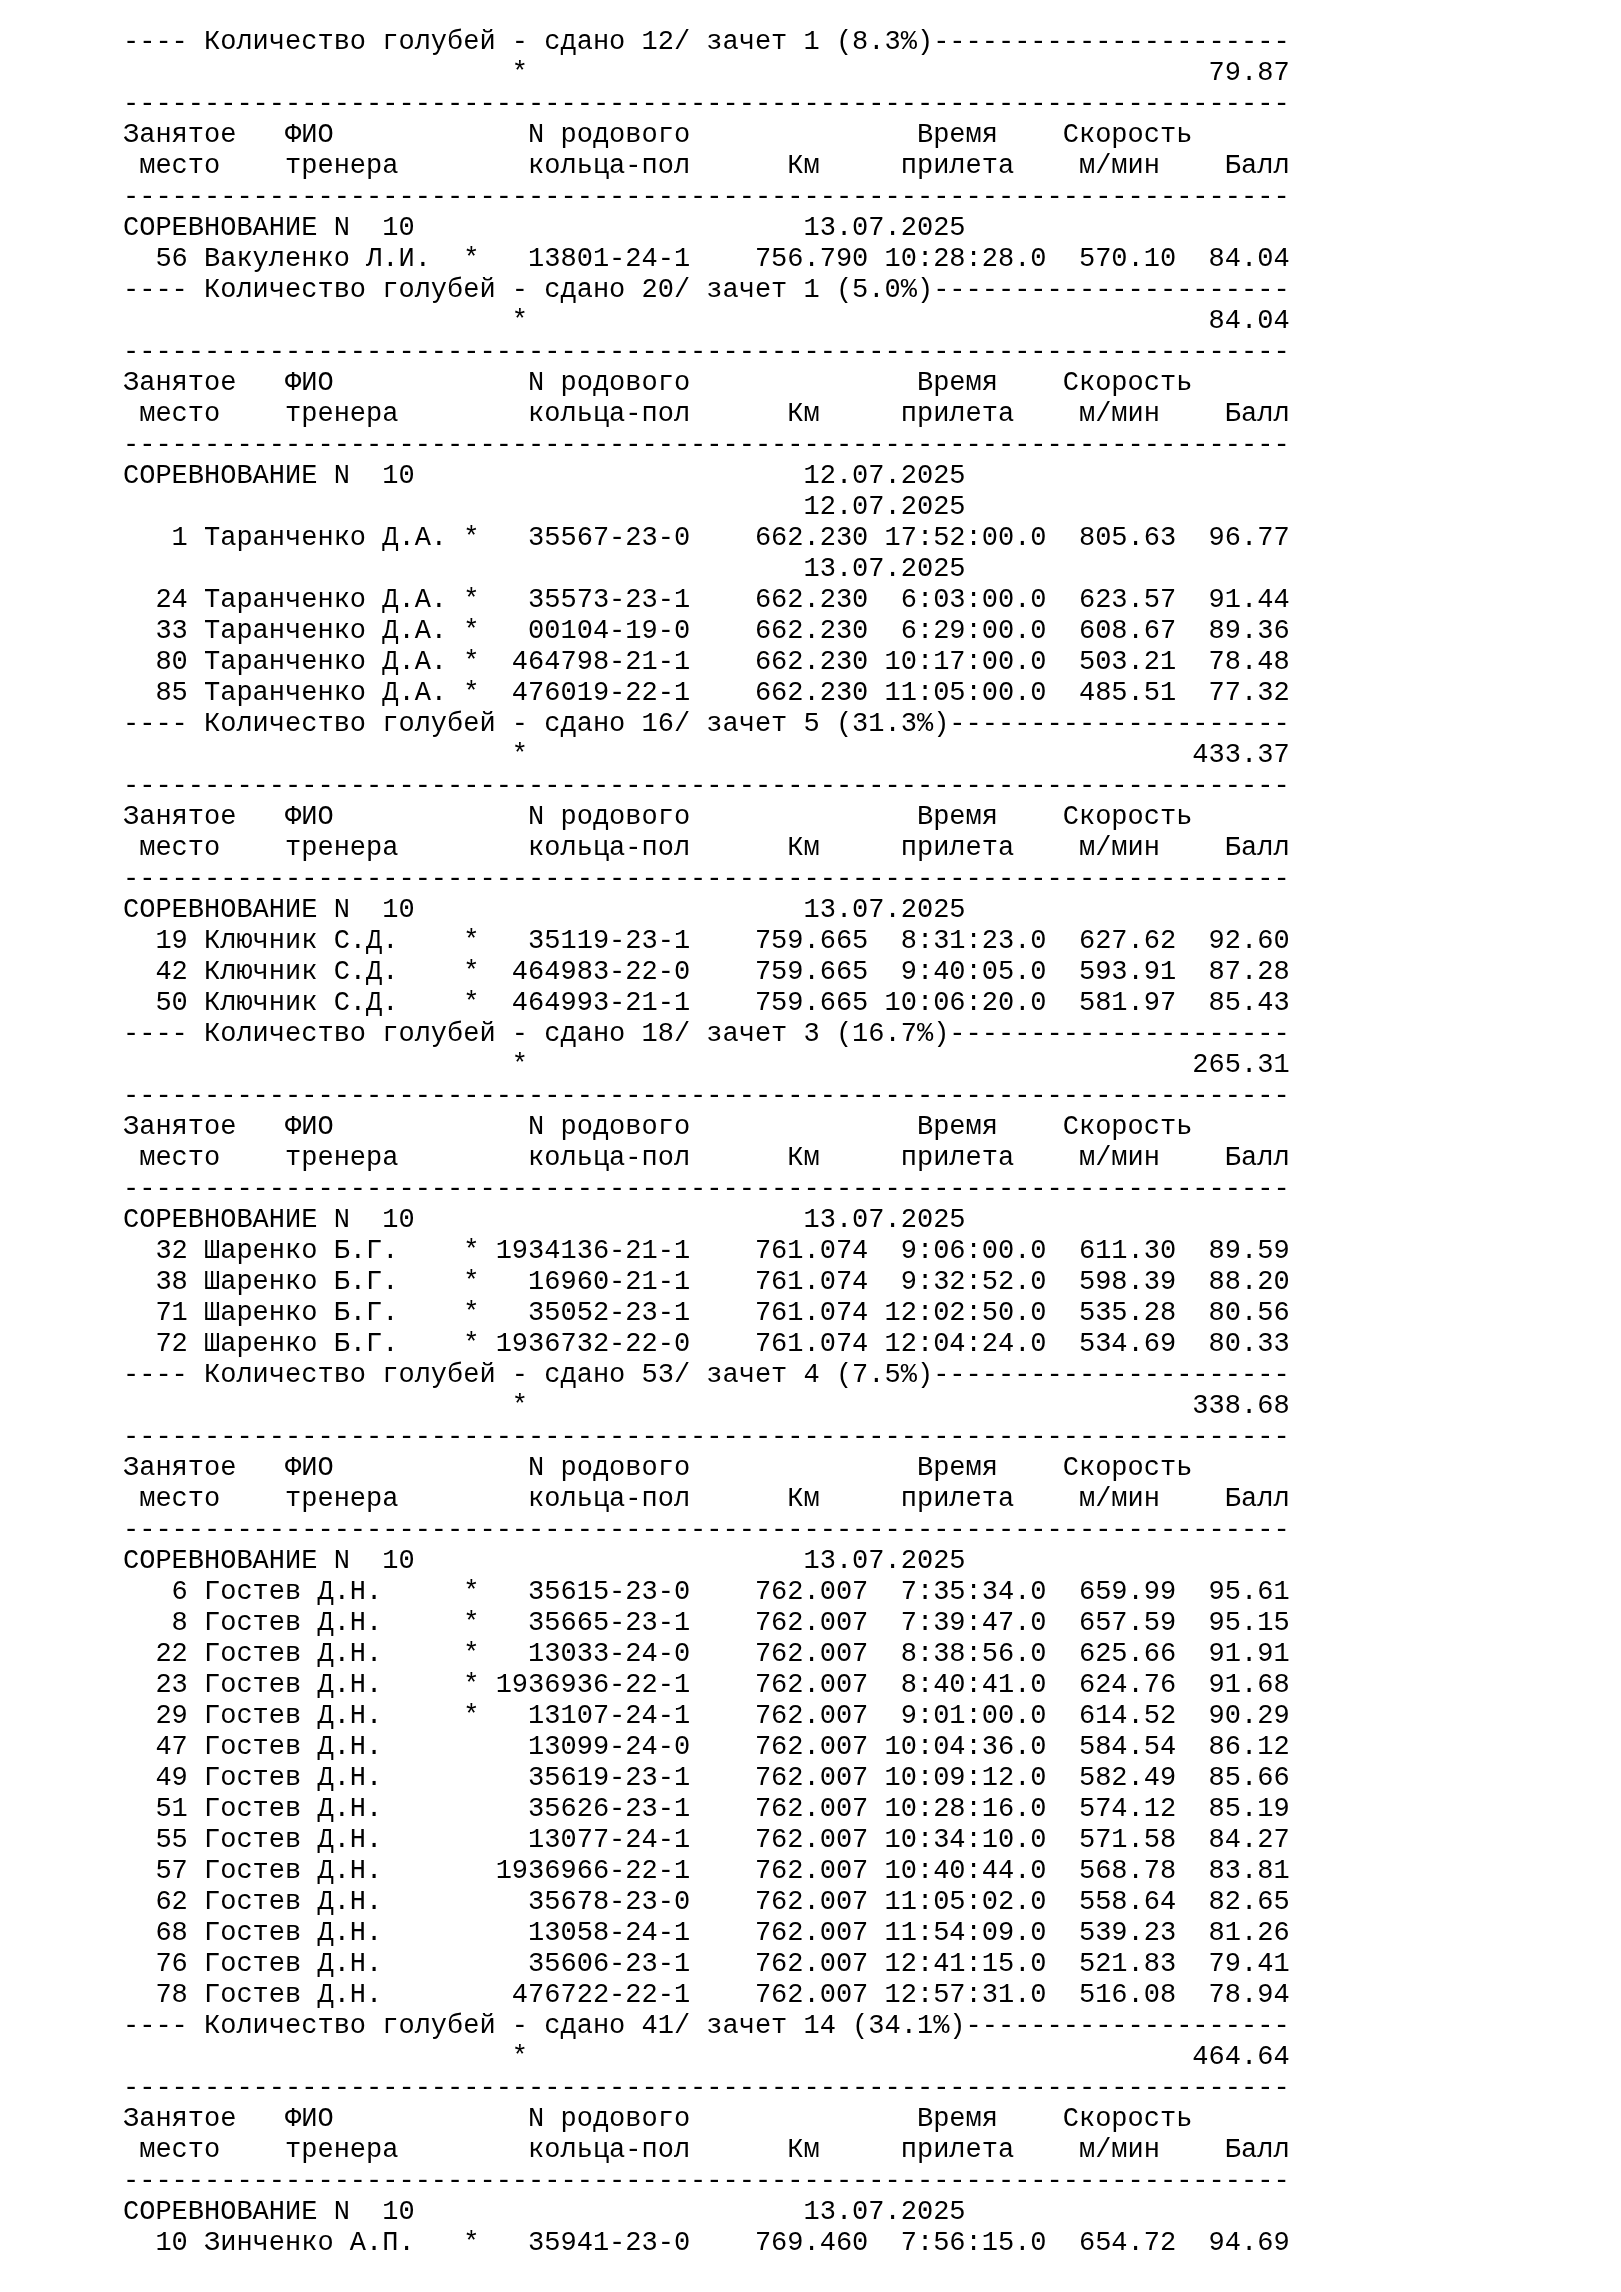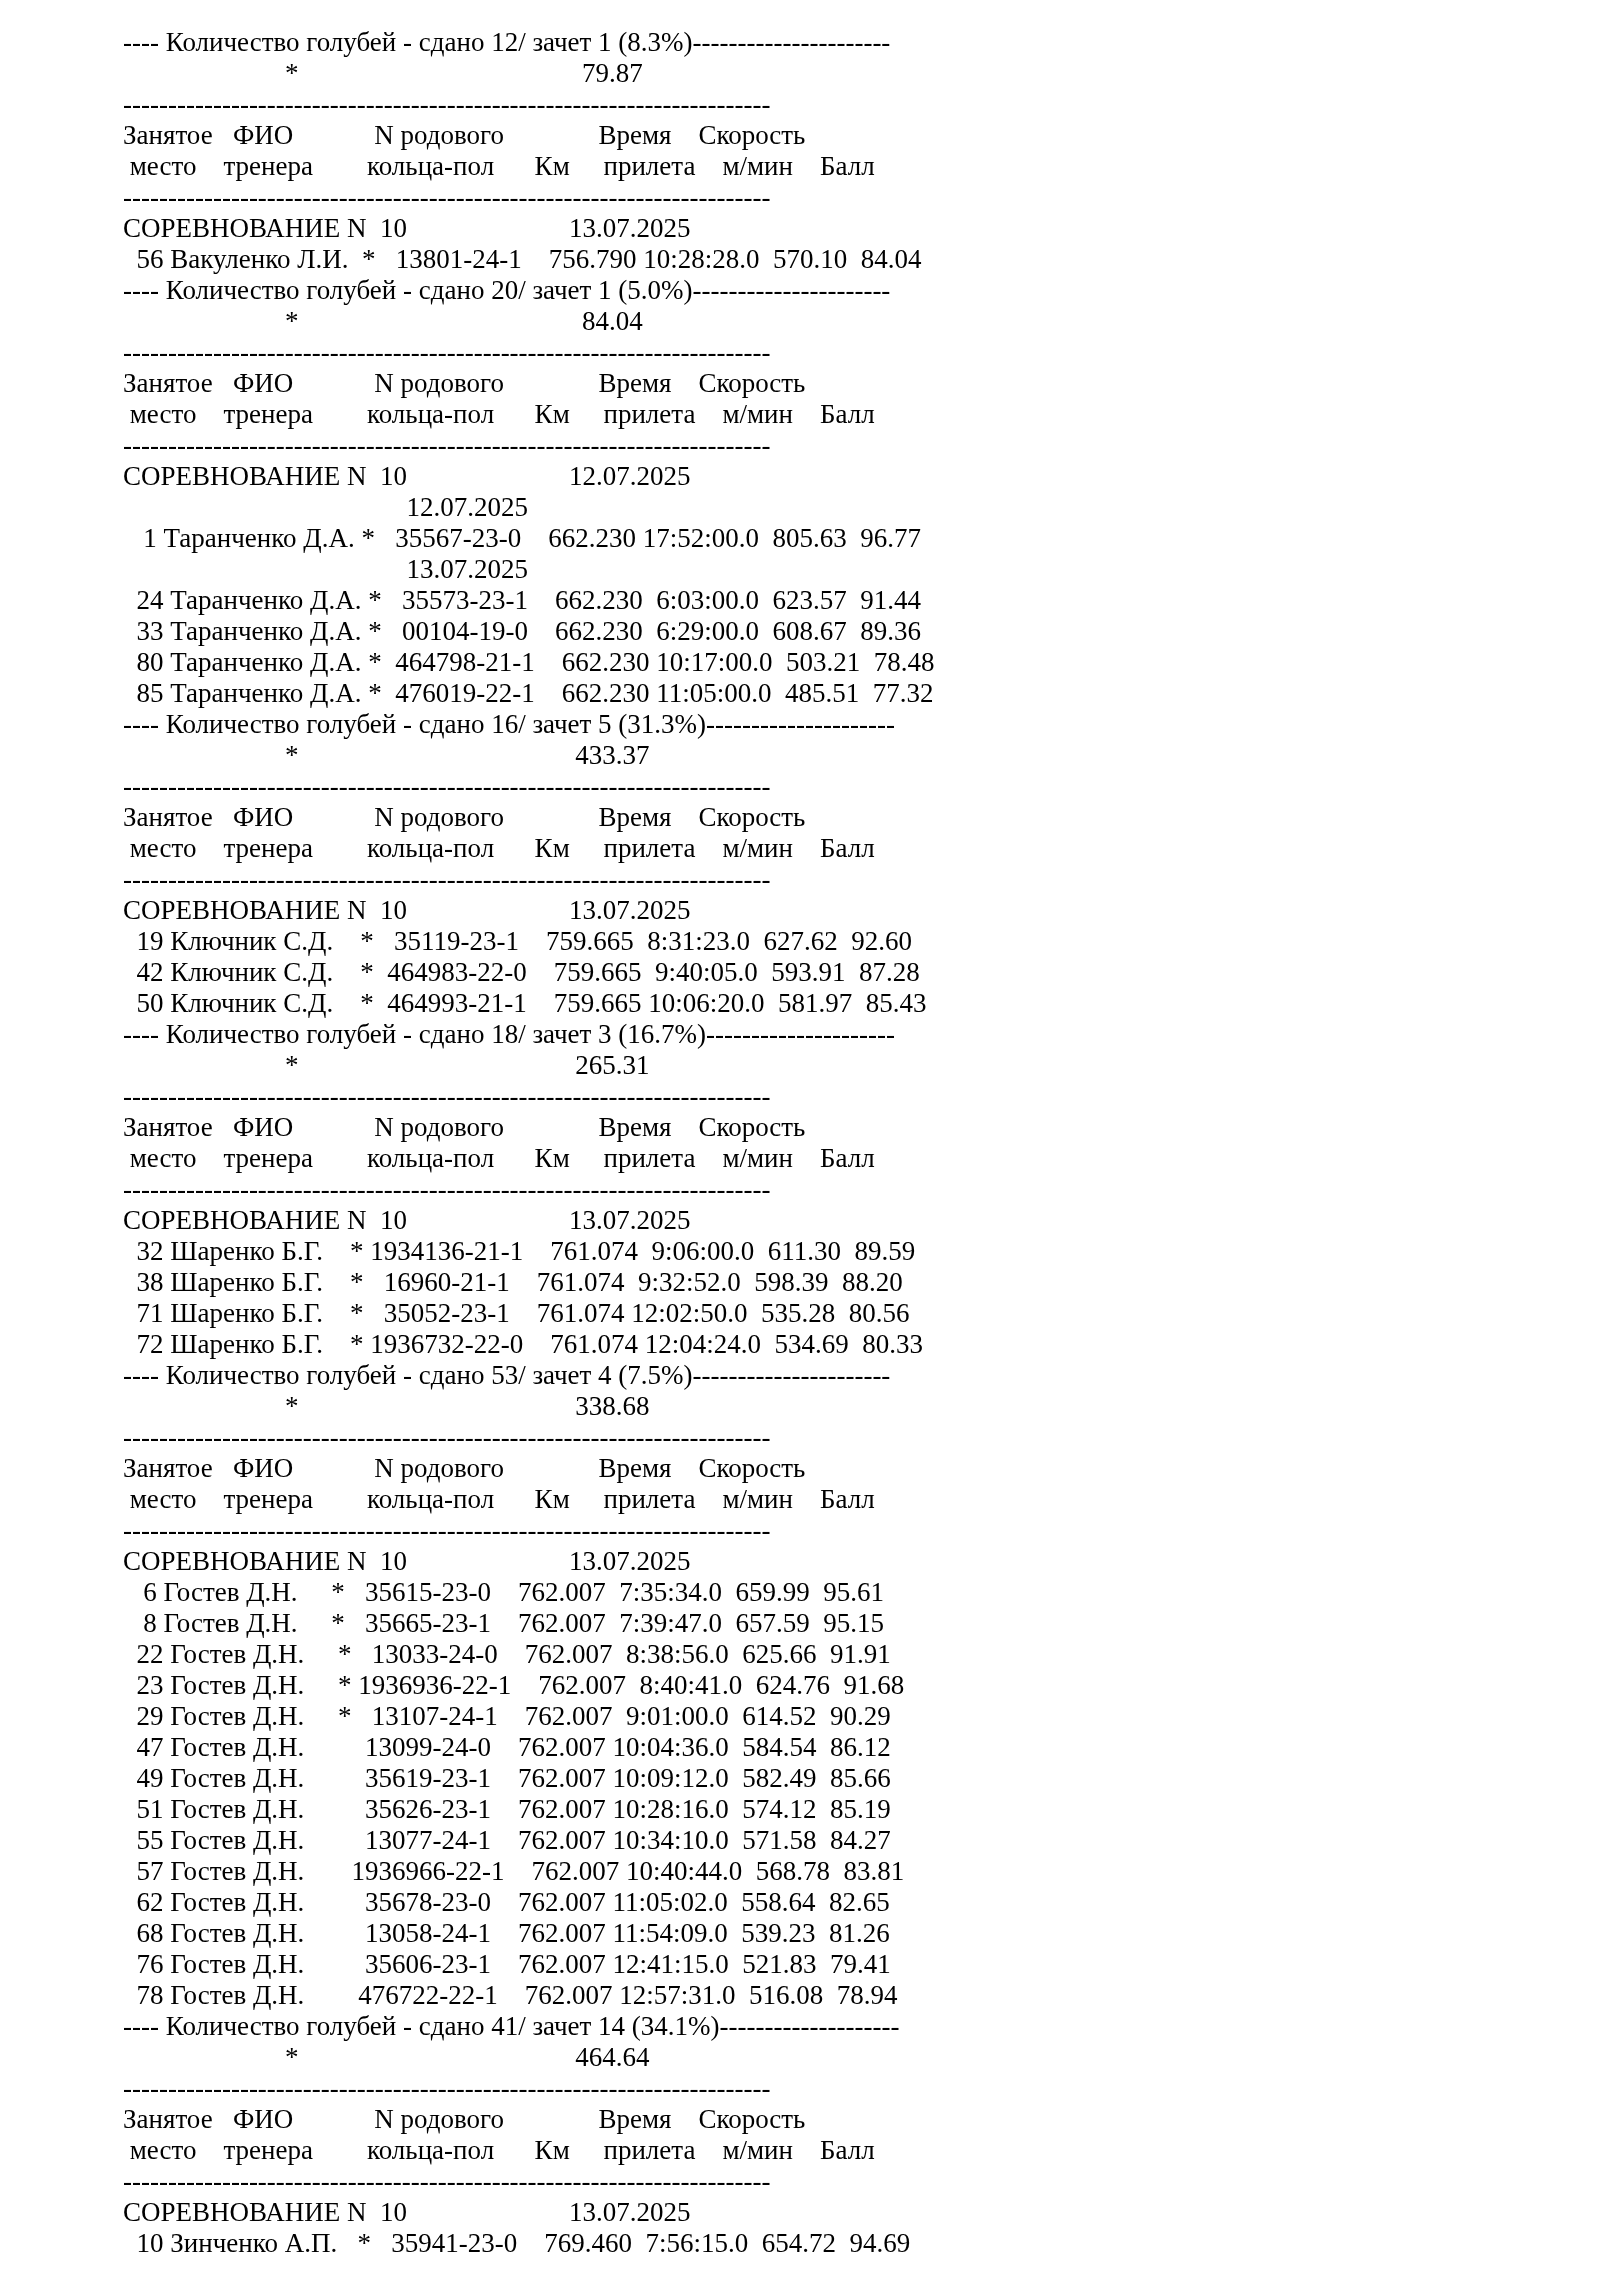--- a/index.html
+++ b/index.html
@@ -4,21 +4,21 @@
 <style>
   html, body {
     margin: 0;
     padding: 0;
     background: #ffffff;
     width: 1621px;
     height: 2293px;
     overflow: hidden;
   }
   #report {
-    font-family: Liberation Serif, serif;
+    font-family: Liberation Mono, monospace;
     font-size: 27px;
     line-height: 31px;
     color: #000000;
     white-space: pre;
     margin: 0;
     padding: 26.5px 0 0 123px;
   }
   #report .line {
     height: 31px;
   }

